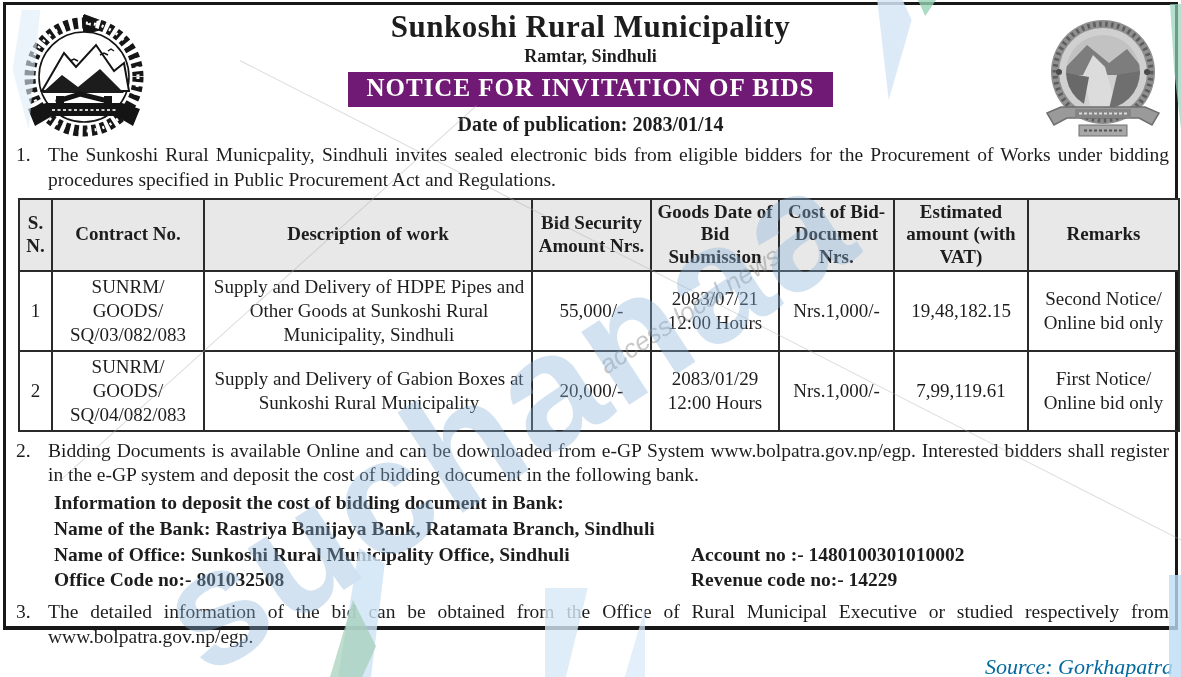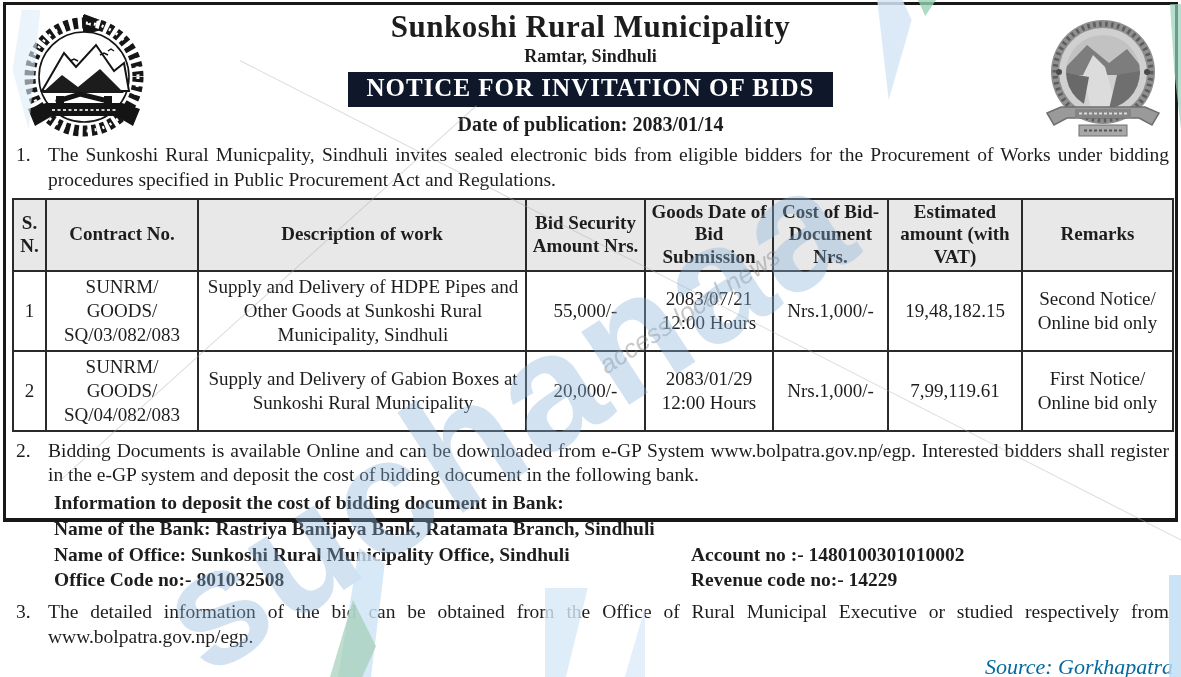--- a/index.html
+++ b/index.html
@@ -2,42 +2,42 @@
 <html><head>
 <meta charset="utf-8">
 <style>
   html,body{margin:0;padding:0;}
   body{
     width:1181px;height:677px;position:relative;background:#ffffff;
     font-family:"Liberation Serif", serif;color:#1d1d1d;overflow:hidden;
   }
   
   .frame{
-    position:absolute;left:3px;top:2px;width:1175px;height:520px;
+    position:absolute;left:3px;top:2px;width:1175px;height:628px;
     border:3px solid #181818;border-bottom-width:4px;box-sizing:border-box;
     background:#fff;
   }
   
   .header-center{text-align:center;margin-top:4px;position:relative;z-index:2;}
   .title{font-size:31px;font-weight:bold;letter-spacing:.5px;line-height:1.15;}
   .subtitle{font-size:18px;font-weight:bold;margin-top:1px;}
   .banner{
-    display:inline-block;background:#0f172a;color:#fff;font-size:25px;font-weight:bold;
+    display:inline-block;background:#701a75;color:#fff;font-size:25px;font-weight:bold;
     padding:2px 18px 5px;margin-top:5px;letter-spacing:1px;line-height:1.15;
   }
   .pubdate{font-size:20px;font-weight:bold;margin-top:6px;}
   .logo-left{position:absolute;left:6px;top:4px;width:144px;height:128px;z-index:2;}
   .logo-right{position:absolute;right:8px;top:10px;width:128px;height:124px;z-index:2;}
   
   .para{display:flex;margin:7px 6px 0 4px;font-size:19.5px;line-height:1.26;text-align:justify;position:relative;z-index:2;}
   .para .num{flex:0 0 38px;padding-left:6px;box-sizing:border-box;}
   .para .ptext{flex:1;}
   
   .bids-table{
-    border-collapse:collapse;table-layout:fixed;width:1160px;margin:5px 0 0 6px;
+    border-collapse:collapse;table-layout:fixed;width:1160px;margin:5px 0 0 12px;
     font-size:19px;position:relative;z-index:2;
   }
   .bids-table th,.bids-table td{border:2px solid #2a2a2a;padding:1px 3px;box-sizing:border-box;}
   .bids-table th{background:#e8e8e8;font-size:19px;font-weight:bold;line-height:1.2;height:72px;text-align:center;}
   .bids-table td{height:80px;text-align:center;line-height:1.25;}
   .bids-table td.desc{text-align:center;padding-left:5px;}
   
   .bank-block{margin:2px 6px 0 48px;font-weight:bold;font-size:19.5px;line-height:1.32;position:relative;z-index:2;}
   .bank-row{display:flex;}
   .bank-row .bleft{flex:0 0 637px;}

